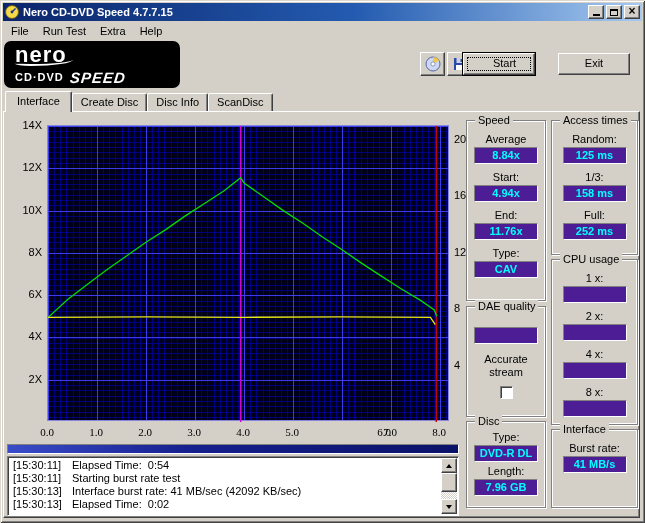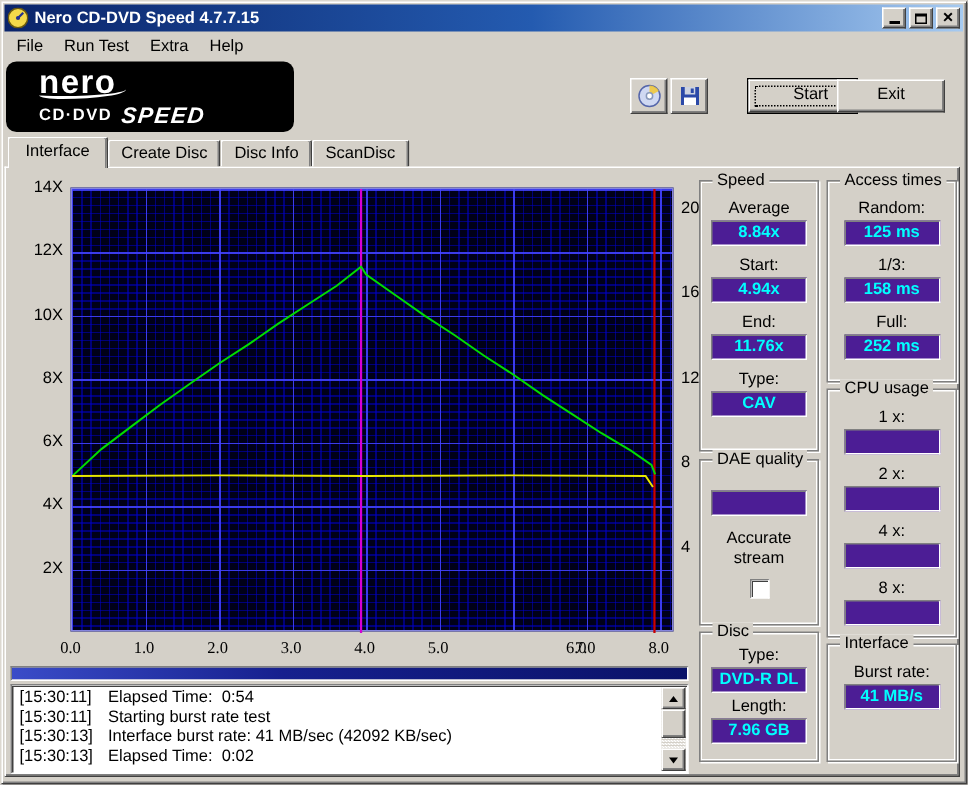--- a/index.html
+++ b/index.html
@@ -26,22 +26,22 @@
   }
   .glyph-min { width:7px; height:2px; background:#000; margin-top:6px; }
   .glyph-max { width:8px; height:7px; border:1px solid #000; border-top-width:2px; }
   .glyph-close { font-size:12px; margin-top:-2px; }
   .app-icon { width:14px; height:14px; flex:none; }
   
   .menubar { position:absolute; left:3px; top:21px; right:3px; height:19px; display:flex; align-items:center; padding-left:1px; }
   .menu-item { padding:2px 7px; cursor:default; }
   
   .logo {
-    position:absolute; left:4px; top:41px; width:192px; height:47px;
-    background:#000; border-radius:7px; color:#fff; padding:3px 22px; overflow:hidden;
+    position:absolute; left:4px; top:41px; width:176px; height:47px;
+    background:#000; border-radius:7px; color:#fff; padding:3px 11px; overflow:hidden;
   }
   .logo-line1 { font-size:22px; font-weight:bold; letter-spacing:1px; line-height:21px; }
   .logo-swoosh { width:58px; height:9px; border-bottom:2px solid #fff; border-radius:0 0 80% 30%; margin-top:-8px; }
   .logo-line2 { margin-top:3px; white-space:nowrap; }
   .logo-cddvd { font-weight:bold; font-size:11px; letter-spacing:1px; vertical-align:2px; }
   .logo-speed { font-weight:bold; font-style:italic; font-size:15px; letter-spacing:1px; display:inline-block; transform:skewX(-6deg); margin-left:3px; }
   .combo {
     position:absolute; left:172px; top:55px; width:242px; height:20px; background:#fff;
     border:1px solid; border-color:#808080 #fff #fff #808080;
     box-shadow: inset 1px 1px 0 #404040;
@@ -198,21 +198,21 @@
   </div>
   <div class="tool-btn" style="left:447px; top:52px;">
     <svg width="16" height="16" viewBox="0 0 16 16">
       <rect x="2" y="2" width="12" height="12" fill="#2b49a8"></rect>
       <rect x="4.5" y="2" width="7" height="5" fill="#cdd3e0"></rect>
       <rect x="8.5" y="3" width="2" height="3" fill="#2b49a8"></rect>
       <rect x="4" y="9" width="8" height="5" fill="#fff"></rect>
     </svg>
   </div>
 
-  <div class="push-btn default-btn" style="left:499px; top:53px;padding-left:11px;">Start</div>
+  <div class="push-btn default-btn" style="left:463px; top:53px;padding-left:11px;">Start</div>
   <div class="push-btn" style="left:558px; top:53px;">Exit</div>
 
   <div class="tabstrip">
       <div class="tab active">Interface</div>
       <div class="tab">Create Disc</div>
       <div class="tab">Disc Info</div>
       <div class="tab">ScanDisc</div>
     </div>
 
   <div class="content-panel"></div>

